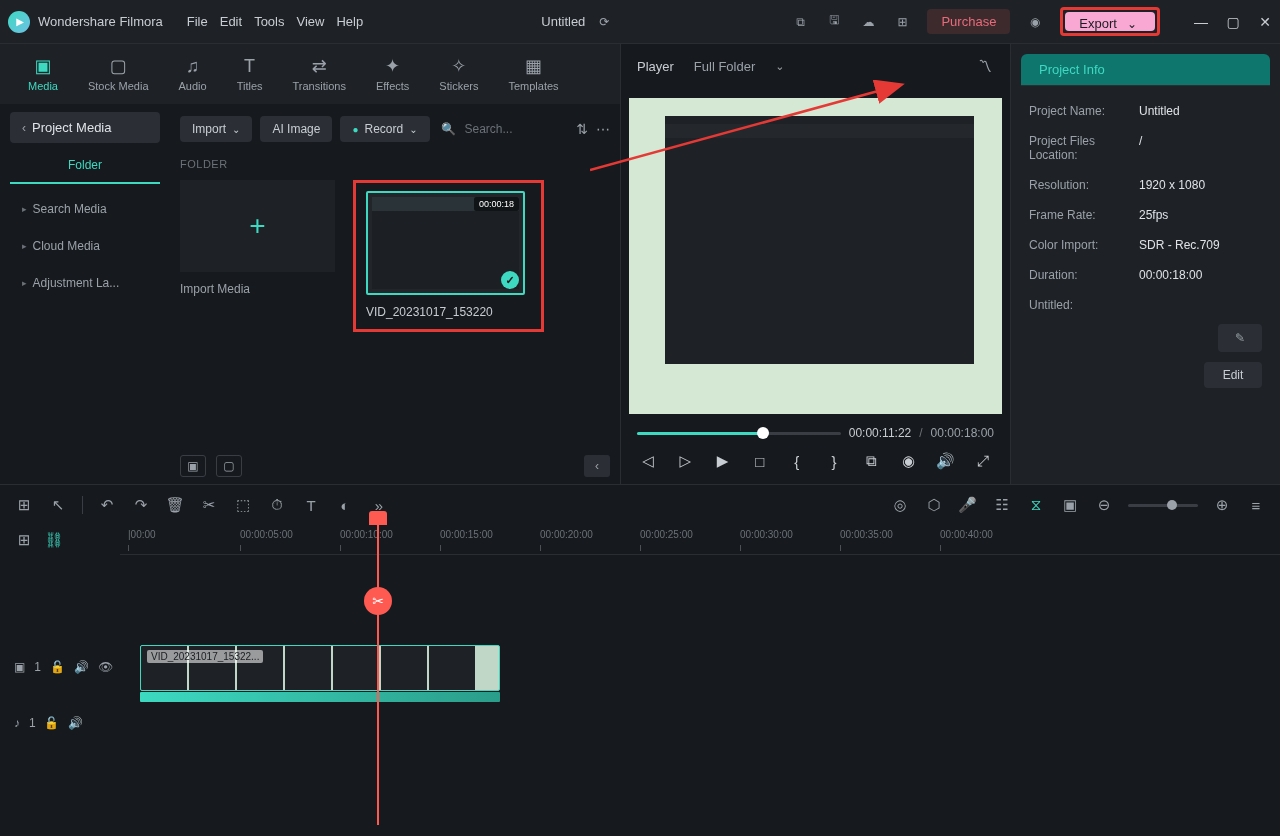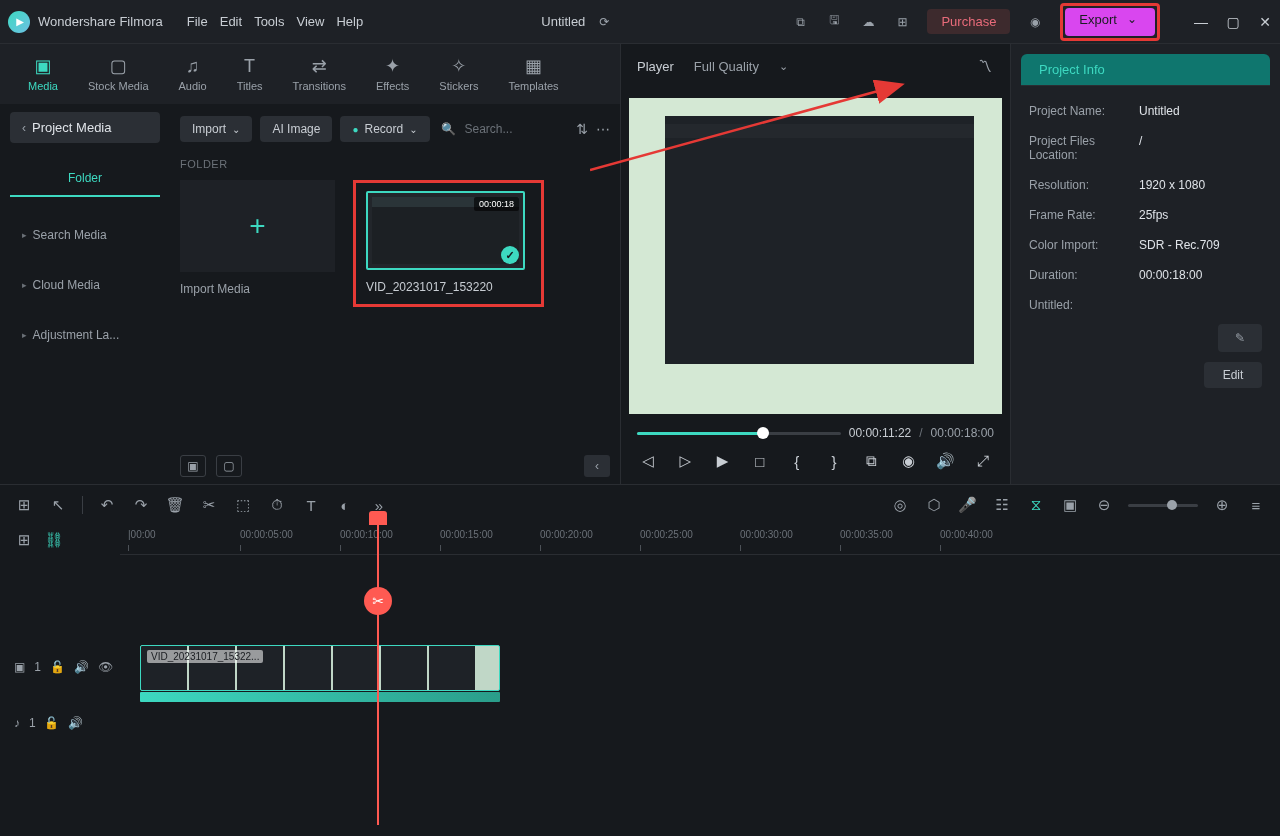--- a/index.html
+++ b/index.html
@@ -11,38 +11,38 @@
 .logo::before { content: "▶"; color: #fff; font-size: 10px; margin-left: 2px; }
 .app-name { font-size: 13px; color: #c8cdd3; margin-right: 24px; }
 .menu { display: flex; gap: 12px; text-align: right; }
 .menu-item { font-size: 13px; color: #c8cdd3; cursor: pointer; }
 .title-center { flex: 1; display: flex; align-items: center; justify-content: center; gap: 10px; }
 .title-text { font-size: 13px; color: #c8cdd3; }
 .title-icons-right { display: flex; align-items: center; gap: 16px; }
 .tb-icon { width: 18px; height: 18px; color: #9aa1a9; cursor: pointer; display: flex; align-items: center; justify-content: center; }
 .purchase-btn { background: #3d2a2d; color: #e86b7a; padding: 5px 14px; border-radius: 4px; font-size: 13px; cursor: pointer; }
 .export-wrap { border: 3px solid #e53935; border-radius: 4px; padding: 2px; }
-.export-btn { background: #d946ef; color: #1a1d21; padding: 4px 18px 9px 14px; border-radius: 4px; font-size: 13px; cursor: pointer; display: flex; align-items: center; gap: 10px; font-weight: 500; }
+.export-btn { background: #f9a8d4; color: #1a1d21; padding: 4px 18px 0 14px; border-radius: 4px; font-size: 13px; cursor: pointer; display: flex; align-items: center; gap: 10px; font-weight: 500; }
 .export-btn::after { content: "⌄"; font-size: 12px; }
 .win-btns { display: flex; gap: 18px; margin-left: 18px; }
 .win-btn { width: 14px; height: 14px; color: #c8cdd3; cursor: pointer; display: flex; align-items: center; justify-content: center; font-size: 14px; }
 
 
 .main { display: flex; height: 440px; }
 
 
 .left-col { width: 620px; display: flex; flex-direction: column; }
 .tool-tabs { height: 60px; display: flex; align-items: center; padding: 0 28px; gap: 30px; background: #1e2126; }
 .tool-tab { display: flex; flex-direction: column; align-items: center; gap: 4px; cursor: pointer; color: #9aa1a9; }
 .tool-tab.active { color: #3dd9c1; }
 .tool-tab-icon { width: 20px; height: 20px; display: flex; align-items: center; justify-content: center; font-size: 18px; }
 .tool-tab-label { font-size: 11px; }
 
 .media-area { flex: 1; display: flex; background: #16191d; }
-.sidebar { width: 170px; padding: 8px 10px; display: flex; flex-direction: column; gap: 18px; }
+.sidebar { width: 170px; padding: 8px 10px; display: flex; flex-direction: column; gap: 5px; }
 .project-media-btn { background: #2b2f35; padding: 8px 12px; border-radius: 4px; color: #dfe3e8; font-size: 13px; display: flex; align-items: center; gap: 6px; cursor: pointer; }
 .project-media-btn::before { content: "‹"; color: #9aa1a9; font-size: 12px; }
 .folder-tab { color: #3dd9c1; padding: 10px 12px; font-size: 12px; text-align: center; border-bottom: 2px solid #3dd9c1; margin-bottom: 4px; }
 .sb-item { padding: 9px 12px; color: #9aa1a9; font-size: 12px; display: flex; align-items: center; gap: 6px; cursor: pointer; border-radius: 4px; }
 .sb-item::before { content: "▸"; font-size: 9px; color: #6b7178; }
 
 .content { flex: 1; padding: 8px 10px; display: flex; flex-direction: column; position: relative; }
 .content-toolbar { display: flex; align-items: center; gap: 8px; padding: 4px 0 8px; }
 .ct-btn { background: #2b2f35; padding: 6px 12px; border-radius: 4px; color: #c8cdd3; font-size: 12px; cursor: pointer; display: flex; align-items: center; gap: 6px; }
 .ct-btn.chev::after { content: "⌄"; font-size: 10px; }
@@ -54,21 +54,21 @@
 
 .folder-label { color: #6b7178; font-size: 11px; letter-spacing: 0.5px; padding: 8px 0 10px; }
 .media-grid { display: flex; gap: 18px; align-items: flex-start; }
 .import-tile { width: 155px; display: flex; flex-direction: column; gap: 10px; }
 .import-box { width: 155px; height: 92px; background: #1e2126; display: flex; align-items: center; justify-content: center; cursor: pointer; }
 .plus { color: #3dd9c1; font-size: 28px; font-weight: 300; }
 .import-label { color: #9aa1a9; font-size: 12px; }
 
 .clip-wrap { border: 3px solid #e53935; padding: 8px 10px 10px; }
 .clip-tile { width: 165px; display: flex; flex-direction: column; gap: 10px; }
-.clip-thumb { width: 159px; height: 79px; background: #22262b; border: 2px solid #3dd9c1; border-radius: 2px; position: relative; overflow: hidden; }
+.clip-thumb { width: 159px; height: 104px; background: #22262b; border: 2px solid #3dd9c1; border-radius: 2px; position: relative; overflow: hidden; }
 .clip-thumb-inner { position: absolute; inset: 4px; background: linear-gradient(180deg, #2a3438 0 15%, #1c2024 15% 100%); }
 .clip-dur-badge { position: absolute; top: 4px; right: 4px; background: rgba(0,0,0,0.6); color: #fff; font-size: 9px; padding: 2px 5px; border-radius: 2px; }
 .clip-check { position: absolute; bottom: 4px; right: 4px; width: 18px; height: 18px; background: #3dd9c1; border-radius: 50%; display: flex; align-items: center; justify-content: center; color: #16191d; font-size: 11px; font-weight: bold; }
 .clip-name { color: #c8cdd3; font-size: 12px; }
 
 .content-footer { position: absolute; bottom: 0; left: 0; right: 0; height: 36px; display: flex; align-items: center; padding: 0 10px; gap: 10px; }
 .cf-icon { width: 26px; height: 22px; border: 1px solid #3a3e44; border-radius: 3px; display: flex; align-items: center; justify-content: center; color: #9aa1a9; font-size: 12px; cursor: pointer; }
 .cf-spacer { flex: 1; }
 .cf-collapse { width: 26px; height: 22px; background: #2b2f35; border-radius: 3px; display: flex; align-items: center; justify-content: center; color: #9aa1a9; font-size: 12px; cursor: pointer; }
 
@@ -259,21 +259,21 @@
           <div class="cf-collapse">‹</div>
         </div>
       </div>
     </div>
   </div>
 
   <div class="player-col">
     <div class="player-header">
       <span class="player-label">Player</span>
       <div class="quality-dd">
-          <span>Full Quality</span>
+          <span>Full Folder</span>
         </div>
       <div class="player-header-spacer"></div>
       <span class="ph-icon">〽</span>
     </div>
     <div class="player-preview">
       <div class="preview-inner"></div>
     </div>
     <div class="player-time-row">
       <div class="scrub">
         <div class="scrub-fill"></div>

